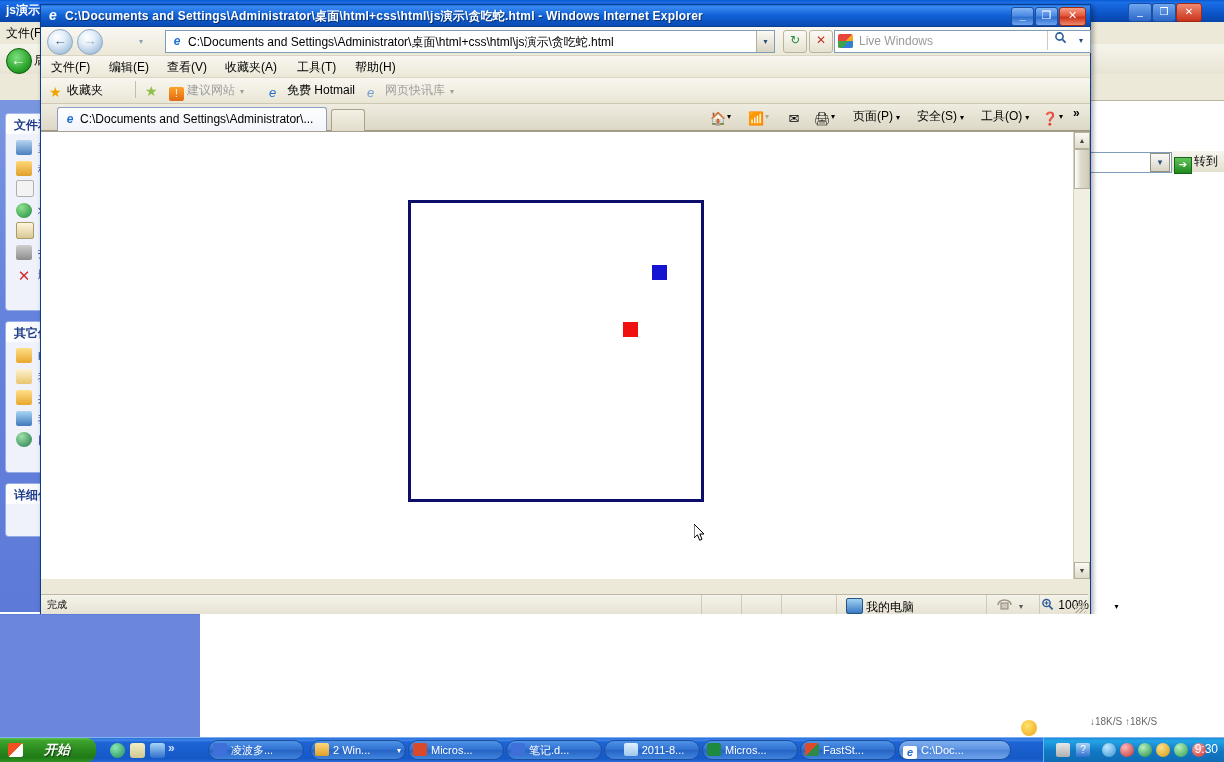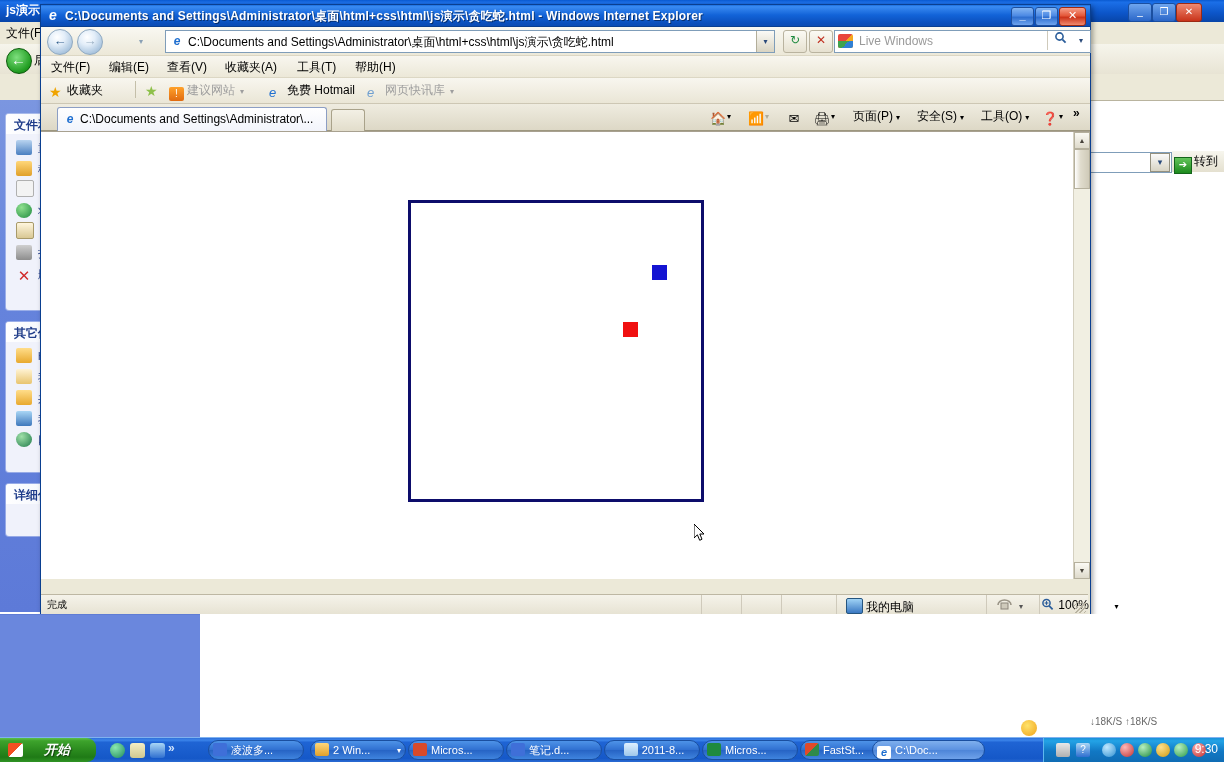--- a/index.html
+++ b/index.html
@@ -529,21 +529,21 @@
       <div style="position:absolute;left:68px;top:3px;color:#cfe2fb;font-size:12px;font-weight:bold;">»</div>
     </div>
 
     <div class="taskitem" style="left:208px;width:96px;"><span class="ti-ico" style="background:#3f6fd8;"></span><span>凌波多...</span></div>
     <div class="taskitem" style="left:310px;width:96px;"><span class="ti-ico" style="background:linear-gradient(#ffd77a,#e0a02a);"></span><span>2 Win...</span><span style="position:absolute;right:4px;font-size:8px;">▾</span></div>
     <div class="taskitem" style="left:408px;width:96px;"><span class="ti-ico" style="background:#d84a2a;"></span><span>Micros...</span></div>
     <div class="taskitem" style="left:506px;width:96px;"><span class="ti-ico" style="background:#3f6fd8;"></span><span>笔记.d...</span></div>
     <div class="taskitem" style="left:604px;width:96px;text-align:center;"><span class="ti-ico" style="background:linear-gradient(#dff0ff,#9fc8ea);"></span><span>2011-8...</span></div>
     <div class="taskitem" style="left:702px;width:96px;"><span class="ti-ico" style="background:#1f8a3f;"></span><span>Micros...</span></div>
     <div class="taskitem" style="left:800px;width:96px;"><span class="ti-ico" style="background:linear-gradient(135deg,#e04a2a 50%,#2f8a4a 50%);"></span><span>FastSt...</span></div>
-    <div class="taskitem" style="left:872px;width:113px;background:linear-gradient(to bottom,#7fb0ee,#5b91e0 50%,#4d85d8 51%,#6fa2ea);"><span class="ti-ico" style="background:#fff;color:#1f6fd0;font-style:italic;font-weight:bold;font-size:11px;line-height:12px;text-align:center;">e</span><span>C:\Doc...</span></div>
+    <div class="taskitem" style="left:898px;width:113px;background:linear-gradient(to bottom,#7fb0ee,#5b91e0 50%,#4d85d8 51%,#6fa2ea);"><span class="ti-ico" style="background:#fff;color:#1f6fd0;font-style:italic;font-weight:bold;font-size:11px;line-height:12px;text-align:center;">e</span><span>C:\Doc...</span></div>
 
     <div id="tray">
       <div class="tray-ico" style="left:12px;border-radius:2px;background:linear-gradient(#e8e8e8,#b0b0b0);"></div>
       <div class="tray-ico" style="left:32px;border-radius:2px;background:linear-gradient(#a9d6f5,#2f6fd0);color:#fff;font-size:10px;line-height:14px;text-align:center;">?</div>
       <div class="tray-ico" style="left:58px;background:radial-gradient(circle at 35% 30%,#bfe8ff,#2f8fd0);"></div>
       <div class="tray-ico" style="left:76px;background:radial-gradient(circle at 35% 30%,#ffb8b8,#c03030);"></div>
       <div class="tray-ico" style="left:94px;background:radial-gradient(circle at 35% 30%,#b8f0c0,#1f8a3f);"></div>
       <div class="tray-ico" style="left:112px;background:radial-gradient(circle at 35% 30%,#ffe08a,#d09a10);"></div>
       <div class="tray-ico" style="left:130px;background:radial-gradient(circle at 35% 30%,#b8f0c0,#2a9a4a);"></div>
       <div class="tray-ico" style="left:148px;background:radial-gradient(circle at 35% 30%,#ffb0b0,#c02a2a);"></div>

